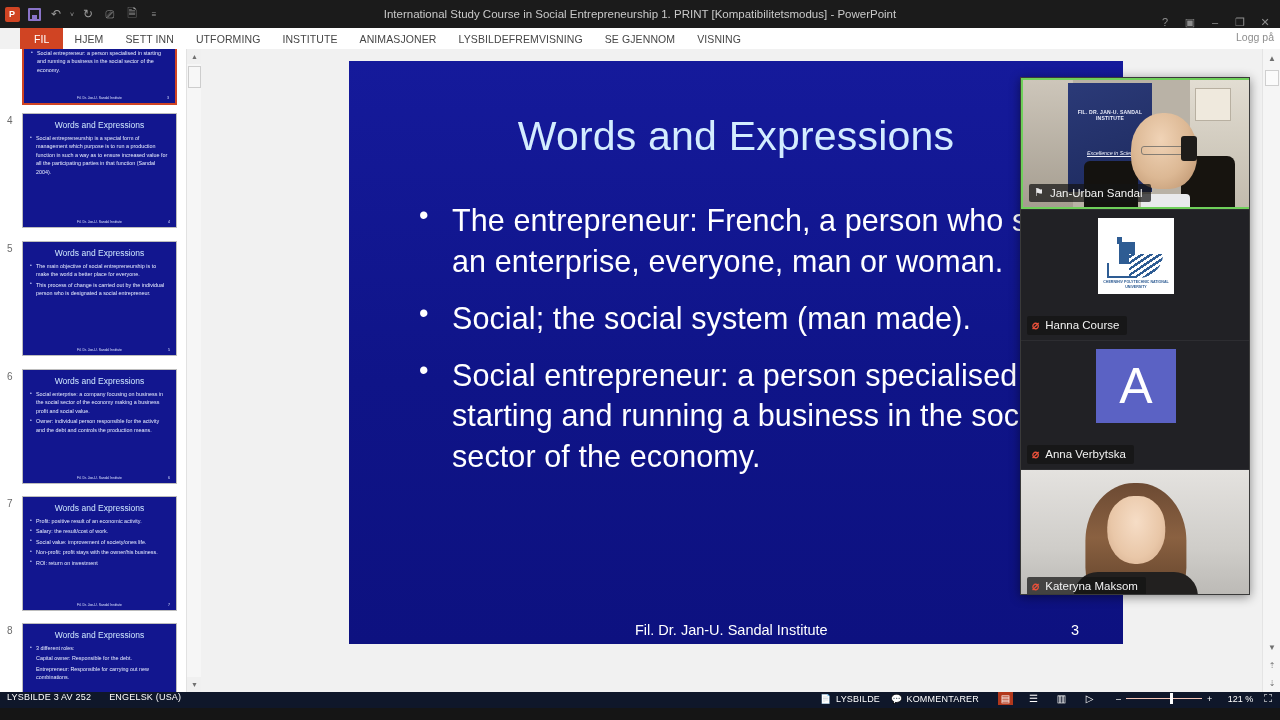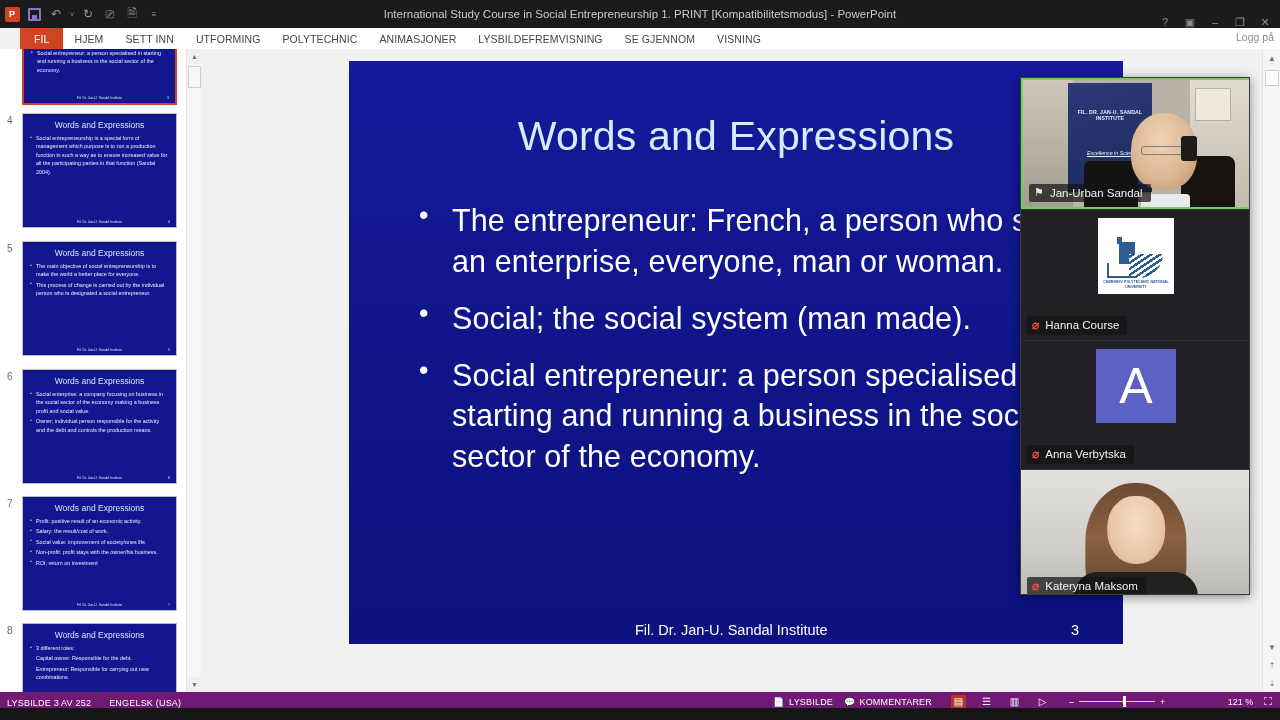--- a/index.html
+++ b/index.html
@@ -159,42 +159,42 @@
     position: absolute; left: 201px; right: 18px; bottom: 28px; height: 36px;
     background: #f1f1f1; border-top: 1px solid #dadada;
   }
   .notes-text {
     position: absolute; left: 8px; top: 10px; color: #7c7c7c; font-size: 11.5px;
   }
 
   
   .statusbar {
     position: absolute; left: 0; bottom: 12px; width: 1280px; height: 16px;
-    background: #701a75; color: #ffffff; font-size: 9px;
-    display: flex; align-items: flex-end;
+    background: #0f172a; color: #ffffff; font-size: 9px;
+    display: flex; align-items: flex-start;
   }
   .sb-left { display: flex; align-items: center; gap: 18px; padding-left: 7px; }
   .sb-left span { letter-spacing: .2px; }
   .sb-right {
     margin-left: auto; display: flex; align-items: center; gap: 11px; padding-right: 8px;
   }
   .sb-item { display: flex; align-items: center; gap: 4px; letter-spacing: .2px; }
   .sb-icn { font-size: 9px; }
   .view-btns { display: flex; align-items: center; gap: 13px; margin: 0 8px; }
   .vb {
     width: 15px; height: 13px; display: flex; align-items: center; justify-content: center;
     color: #ffffff; font-size: 10px;
   }
   .vb.active { background: #b2381c; }
   .zoomer { display: flex; align-items: center; gap: 5px; }
   .zline { width: 76px; height: 1px; background: #f6c5b6; position: relative; }
   .zhandle {
     position: absolute; left: 44px; top: -5px; width: 3px; height: 11px; background: #ffffff;
   }
-  .zoom-pct { min-width: 30px; text-align: right; margin-left: 47px; }
+  .zoom-pct { min-width: 30px; text-align: right; }
 
   
   .bottomstrip {
     position: absolute; left: 0; bottom: 0; width: 1280px; height: 12px; background: #151515;
   }
 
   
   .vidpanel {
     position: absolute; left: 1020px; top: 77px; width: 230px; height: 518px;
     background: #212125; border: 1px solid #3a3a3a;
@@ -327,21 +327,21 @@
       <div class="wb">✕</div>
     </div>
   </div>
 
   <div class="ribbon">
     <div class="tabstrip">
       <div class="tab file">FIL</div>
       <div class="tab">HJEM</div>
       <div class="tab">SETT INN</div>
       <div class="tab">UTFORMING</div>
-      <div class="tab">POLYTECHNIC</div>
+      <div class="tab">INSTITUTE</div>
       <div class="tab">ANIMASJONER</div>
       <div class="tab">LYSBILDEFREMVISNING</div>
       <div class="tab">SE GJENNOM</div>
       <div class="tab">VISNING</div>
     </div>
   </div>
   <div class="logg-pa">Logg på</div>
   <div class="ribbon-body"></div>
 
   <div class="thumbpane">

